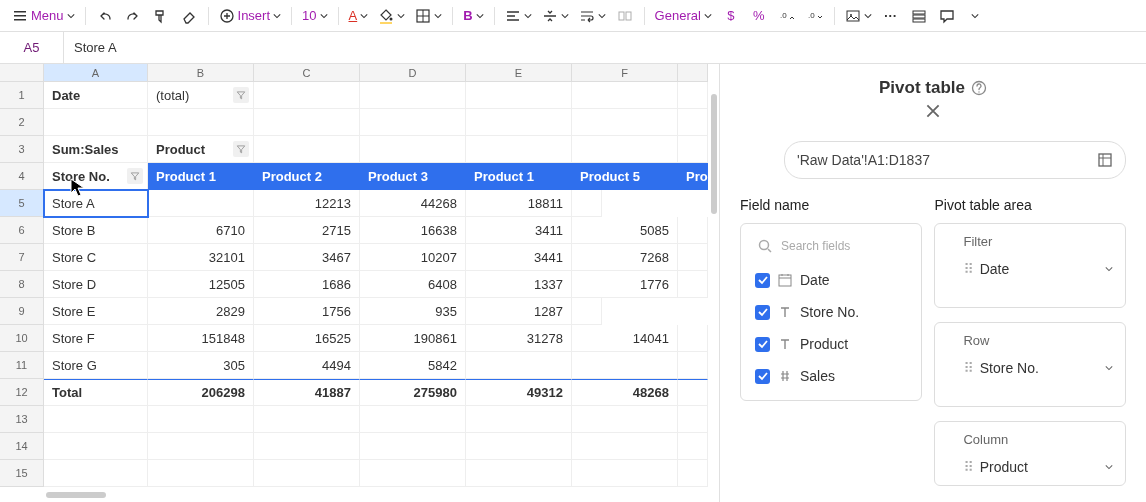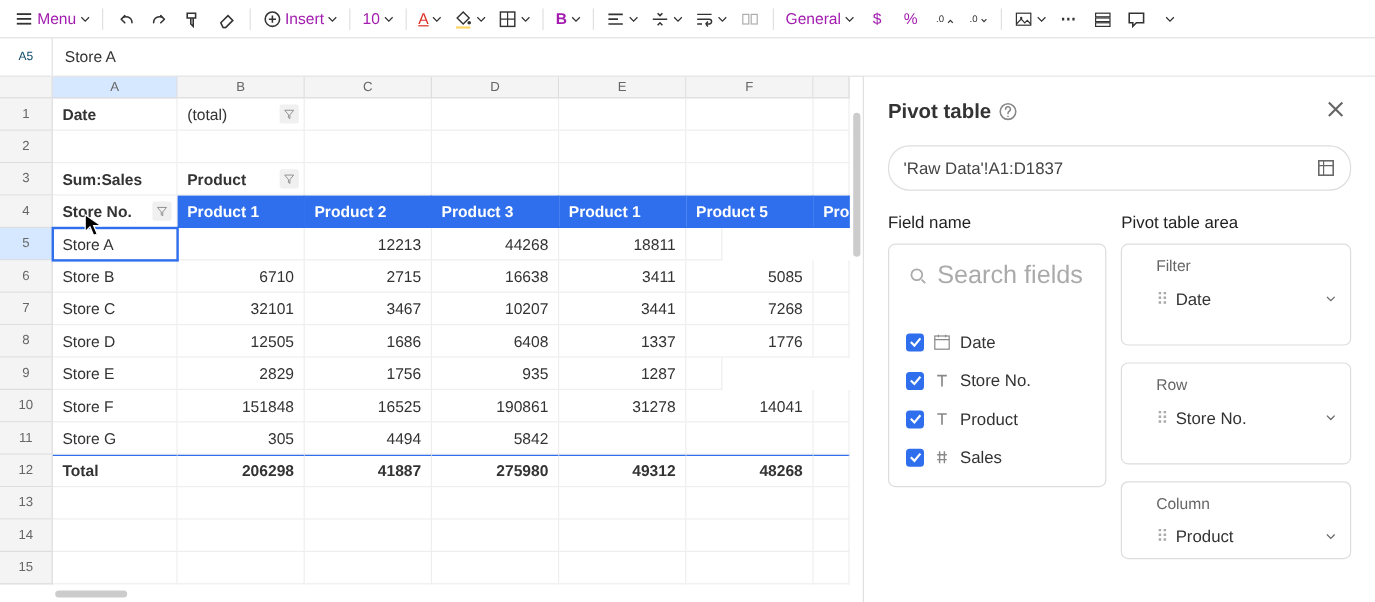--- a/index.html
+++ b/index.html
@@ -9,21 +9,21 @@
     .toolbar { display: flex; align-items: center; height: 32px; border-bottom: 1px solid #e0e0e0; padding: 0 8px; gap: 2px; background: #fff; }
     .tb-btn { display: flex; align-items: center; justify-content: center; min-width: 26px; height: 26px; border-radius: 4px; cursor: pointer; color: #333; gap: 3px; padding: 0 4px; }
     .tb-sep { width: 1px; height: 18px; background: #e0e0e0; margin: 0 4px; }
     .tb-text { font-size: 13px; color: #a21caf; }
     .chev-down { width: 8px; height: 8px; }
     .icon { width: 16px; height: 16px; display:flex; align-items:center; justify-content:center; }
     .icon svg { width: 16px; height: 16px; }
     
     
     .formula-bar { display: flex; align-items: center; height: 32px; border-bottom: 1px solid #e0e0e0; }
-    .name-box { width: 44px; height: 100%; display: flex; align-items: center; justify-content: center; border-right: 1px solid #e0e0e0; font-size: 10px; color: #0c4a6e; }
+    .name-box { width: 64px; height: 100%; display: flex; align-items: center; justify-content: center; border-right: 1px solid #e0e0e0; font-size: 13px; color: #701a75; }
     .formula-input { flex: 1; height: 100%; display: flex; align-items: center; padding: 0 10px; font-size: 13px; }
     
     
     .main { display: flex; height: calc(100% - 64px); }
     .sheet-area { flex: 1; position: relative; overflow: hidden; border-right: 1px solid #e0e0e0; }
     
     
     .grid { position: absolute; top:0; left:0; right:0; bottom:0; }
     .col-headers { display: flex; height: 18px; position: sticky; top: 0; }
     .corner { width: 44px; height: 18px; background: #f4f4f4; border-right: 1px solid #ddd; border-bottom: 1px solid #ddd; }
@@ -42,30 +42,30 @@
     .filter-icon { position: absolute; right: 4px; top: 50%; transform: translateY(-50%); width: 16px; height: 16px; display:flex;align-items:center;justify-content:center; color:#888; background:#f0f0f0; border-radius:2px;}
     .cursor-ptr { position: absolute; z-index: 20; pointer-events: none; }
     
     .wA { width: 104px;} .wB { width: 106px;} .wC { width: 106px;} .wD { width: 106px;} .wE { width: 106px;} .wF { width: 106px;} .wG { width: 30px;}
     
     .vscroll { position: absolute; right:2px; top: 30px; width: 6px; height: 120px; background: #ccc; border-radius: 3px;}
     .hscroll { position: absolute; left: 46px; bottom: 4px; width: 60px; height: 6px; background: #ccc; border-radius: 3px;}
 
     
     .panel { width: 426px; background: #fff; padding: 14px 20px; overflow-y: auto; }
-    .panel-header { display: flex; align-items: center; justify-content: space-between; margin-bottom: 14px;}
+    .panel-header { display: flex; align-items: center; justify-content: space-between; margin-bottom: 14px; flex-direction: column;}
     .panel-title { font-size: 17px; font-weight: 600; display: flex; align-items: center; gap: 6px; }
     .close-btn { cursor: pointer; color: #666; padding: 4px;}
-    .source-range { display:flex; align-items:center; border: 1px solid #ddd; border-radius: 18px; padding: 10px 12px; margin-bottom: 18px; font-size: 14px; color: #444; justify-content:space-between;}
+    .source-range { display:flex; align-items:center; border: 1px solid #ddd; border-radius: 18px; padding: 10px 12px; margin-bottom: 18px; font-size: 14px; color: #444; justify-content:space-between;margin-left:44px;}
     .panel-cols { display: flex; gap: 12px; }
     .col-left { flex: 1; }
     .col-right { flex: 1.05; }
     .section-label { font-size: 14px; font-weight: 500; color: #222; margin-bottom: 10px; }
     .field-box { border: 1px solid #ddd; border-radius: 6px; padding: 8px; }
-    .field-search { display: flex; align-items: center; gap: 8px; padding: 6px 8px; color: #aaa; font-size: 21px; margin-bottom: 21px;}
+    .field-search { display: flex; align-items: center; gap: 8px; padding: 6px 8px; color: #aaa; font-size: 12px; margin-bottom: 4px;}
     .field-item { display: flex; align-items: center; gap: 8px; padding: 8px 6px; font-size: 14px; cursor: pointer; }
     .chk { width: 15px; height: 15px; border-radius: 3px; background: #2f6fed; display:flex;align-items:center;justify-content:center; flex-shrink:0;}
     .type-ic { width: 14px; height: 14px; color: #888; display:flex;align-items:center;justify-content:center; flex-shrink:0;}
     .area-box { border: 1px solid #ddd; border-radius: 6px; margin-bottom: 14px; overflow:hidden;padding-left:16px;}
     .area-title { font-size: 13px; color: #666; padding: 10px 12px 4px; }
     .area-item { display: flex; align-items: center; justify-content: space-between; padding: 8px 12px 10px; font-size: 14px; cursor:pointer;}
     .drag-handle { color: #aaa; margin-right: 6px; flex-shrink:0; }
     .fontA { color:#d93025; text-decoration: underline; font-weight:500;}
     .more-dots { letter-spacing: 1px; font-weight:bold;}
   </style>

